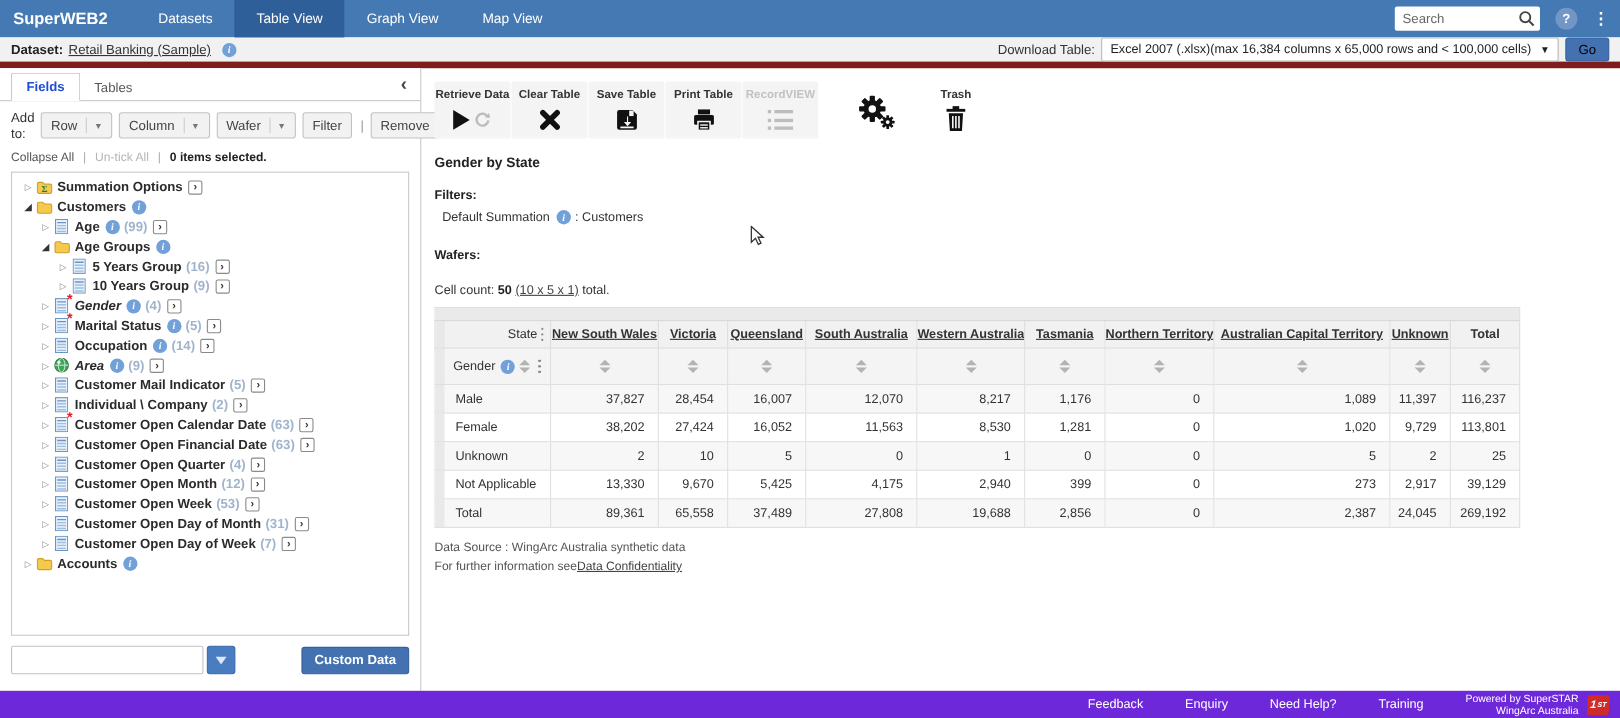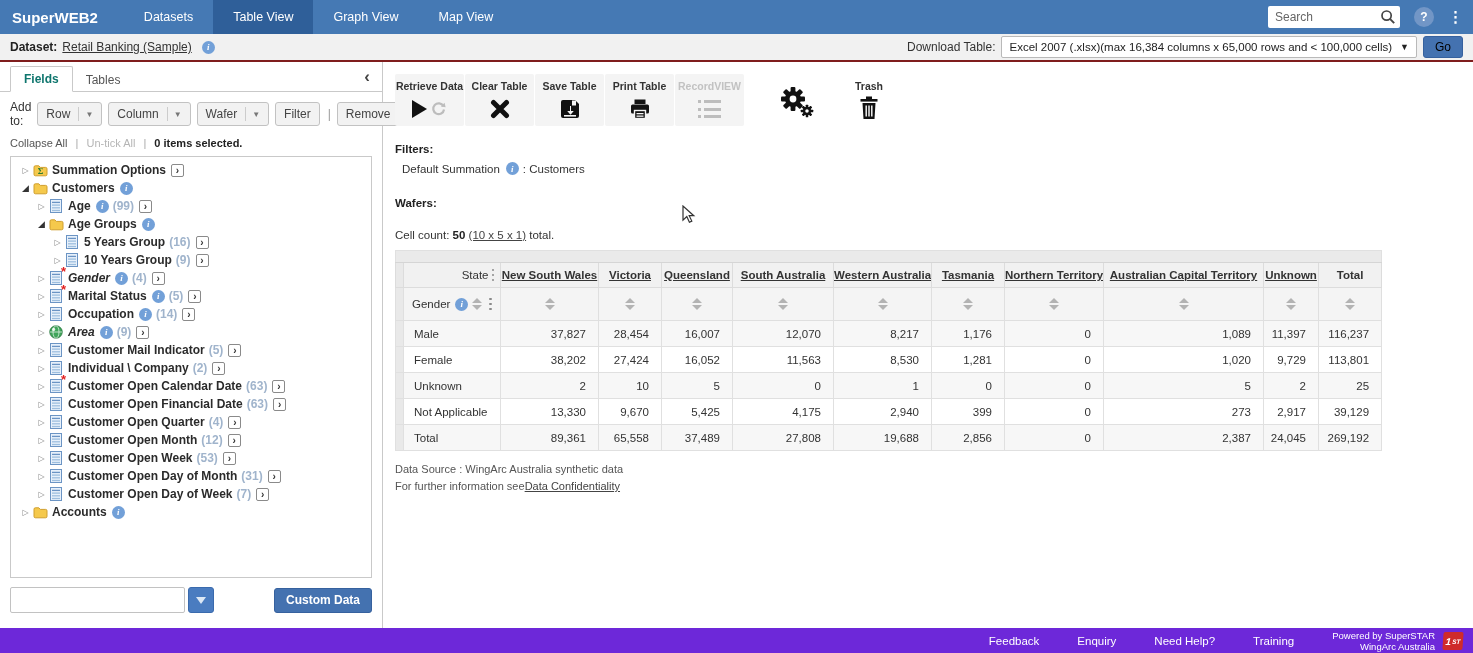--- a/index.html
+++ b/index.html
@@ -15,36 +15,36 @@
   .nav-item { color:#fff; font-size:12.5px; display:flex; align-items:center; padding:0 20px; text-decoration:none; cursor:pointer; }
   .nav-item.active { background:#2f5f99; }
   .nav-right { margin-left:auto; display:flex; align-items:center; padding-right:10px; }
   .search-box { position:relative; width:132px; height:22px; background:#fff; border-radius:2px; display:flex; align-items:center; }
   .search-box input { border:none; outline:none; width:106px; height:20px; padding:0 0 0 7px; font-size:12px; font-family:inherit; color:#333; background:transparent; }
   .search-box input::placeholder { color:#666; }
   .search-ico { position:absolute; right:4px; top:3px; }
   .help-circle { width:20px; height:20px; border-radius:50%; background:#7296c6; color:#fff; font-size:12px; font-weight:bold; display:flex; align-items:center; justify-content:center; margin-left:14px; cursor:pointer; }
   .menu-dots { color:#fff; font-size:15px; font-weight:bold; margin-left:14px; cursor:pointer; letter-spacing:0; }
   
-  .dataset-bar { height:28px; background:#f1f1f1; border-bottom:2px solid #7f1d1d; display:flex; align-items:center; font-size:12px; padding:0 10px; }
+  .dataset-bar { height:28px; background:#f1f1f1; border-bottom:6px solid #7f1d1d; display:flex; align-items:center; font-size:12px; padding:0 10px; }
   .ds-label { font-weight:bold; color:#222; margin-right:5px; }
   .ds-link { color:#333; text-decoration:underline; cursor:pointer; margin-right:5px; }
   .ds-right { margin-left:auto; display:flex; align-items:center; }
   .dl-label { color:#333; margin-right:6px; }
   .dl-select { background:#fff; border:1px solid #b9b9b9; border-radius:2px; height:22px; display:flex; align-items:center; padding:0 7px; font-size:11.5px; color:#222; cursor:pointer; }
   .dl-caret { margin-left:8px; font-size:9px; color:#222; }
   .go-btn { background:#4472b0; border:1px solid #36619e; color:#000000; font-size:12px; border-radius:3px; height:22px; padding:0 11px; margin-left:6px; cursor:pointer; }
   
   .content { display:flex; height:566px; }
   .sidebar { width:383px; border-right:1px solid #c9c9c9; background:#fff; display:flex; flex-direction:column; position:relative; }
   .main { flex:1; position:relative; padding:12px 0 0 12px; }
   
   .tabs-row { display:flex; align-items:flex-end; height:30px; border-bottom:1px solid #c9c9c9; padding:0 10px; position:relative; }
   .tab { font-size:12px; padding:5px 13px; cursor:pointer; color:#555; position:relative; top:1px; }
-  .tab.active { background:#fff; border:1px solid #c9c9c9; border-bottom:1px solid #fff; border-radius:2px 2px 0 0; font-weight:bold; color:#0f766e; }
+  .tab.active { background:#fff; border:1px solid #c9c9c9; border-bottom:1px solid #fff; border-radius:2px 2px 0 0; font-weight:bold; color:#1d4ed8; }
   .collapse-chevron { position:absolute; right:12px; top:6px; font-size:17px; font-weight:bold; color:#444; cursor:pointer; line-height:1; }
   .addto-row { display:flex; align-items:center; padding:8px 10px 4px 10px; font-size:12px; }
   .addto-label { margin-right:6px; color:#333; }
   .sbtn { display:inline-flex; align-items:center; background:#f2f2f2; border:1px solid #c2c2c2; border-radius:3px; height:24px; padding:0 8px; font-size:12px; color:#444; margin-right:6px; cursor:pointer; }
   .sbtn .caret { margin-left:8px; font-size:8px; color:#777; border-left:1px solid #ccc; padding-left:6px; height:14px; display:flex; align-items:center; }
   .pipe { color:#999; margin:0 6px 0 2px; }
   .collapse-row { font-size:11px; padding:5px 10px 7px 10px; color:#555; }
   .collapse-row .lnk { cursor:pointer; color:#555; }
   .collapse-row .disabled { color:#b5b5b5; }
   .collapse-row .sep { color:#aaa; margin:0 5px; }
@@ -597,20 +597,21 @@
               <rect x="7" y="0.5" width="6" height="3" fill="#111"></rect>
               <rect x="1.5" y="3" width="17" height="2.6" fill="#111"></rect>
               <path d="M3.5 7 L16.5 7 L15.5 23 L4.5 23 Z" fill="#111"></path>
               <line x1="7.2" y1="9.5" x2="7.2" y2="20.5" stroke="#fff" stroke-width="1.4"></line>
               <line x1="10" y1="9.5" x2="10" y2="20.5" stroke="#fff" stroke-width="1.4"></line>
               <line x1="12.8" y1="9.5" x2="12.8" y2="20.5" stroke="#fff" stroke-width="1.4"></line>
             </svg>
         </div>
       </div>
 
+      <div class="page-title">Gender by State</div>
 
       <div class="filters-block">
         <span class="filters-label">Filters:</span>
         <div class="filter-line">
           <span>Default Summation</span>
           <span class="info-icon" style="margin:0 4px 0 6px;">i</span>
           <span>: Customers</span>
         </div>
       </div>
 

